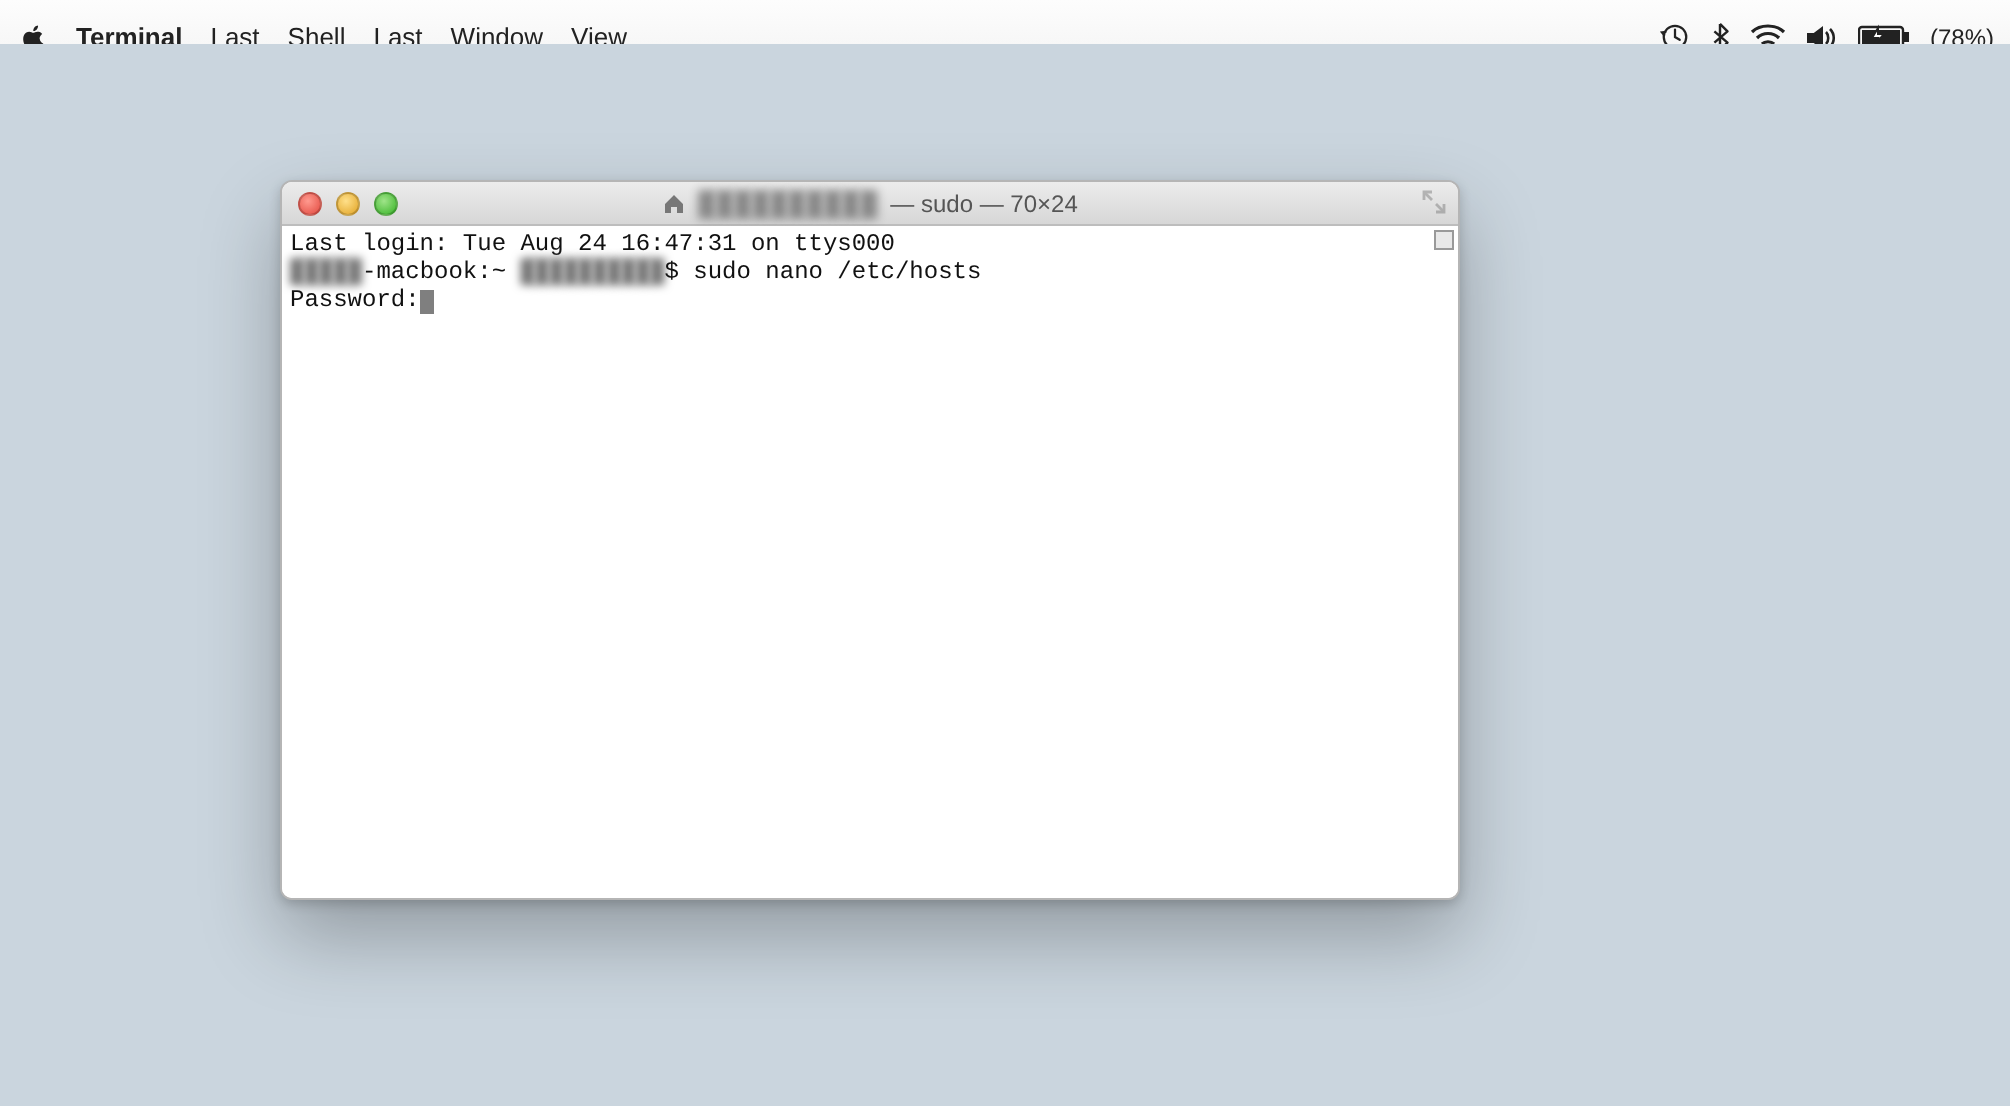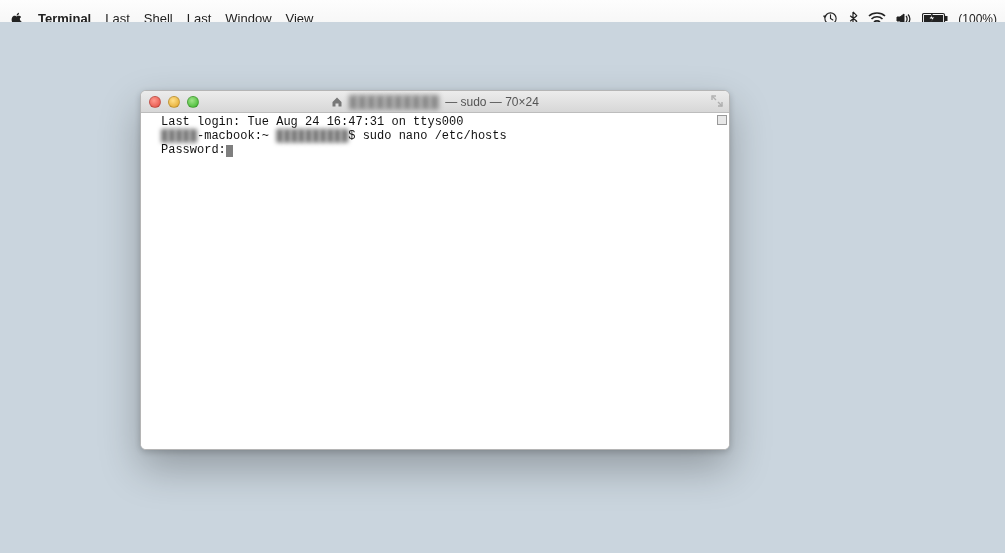--- a/index.html
+++ b/index.html
@@ -88,21 +88,21 @@
   .title-corner svg { width: 12px; height: 12px; fill: #666; }
 
   .term-body {
     flex: 1;
     position: relative;
     background: #fff;
     font-family: "Menlo", "Monaco", "Courier New", monospace;
     font-size: 12px;
     line-height: 14px;
     color: #111;
-    padding: 2px 14px 2px 20px;
+    padding: 2px 14px 2px 4px;
     white-space: pre;
   }
   .term-body .blurred {
     color: transparent;
     text-shadow: 0 0 4px #777;
   }
   .cursor-block {
     display: inline-block;
     width: 7px; height: 12px;
     background: #7f7f7f;
@@ -162,21 +162,21 @@
         </svg>
     </span>
     <span class="status-icon">
       <svg width="26" height="13" viewBox="0 0 26 13">
           <rect x="0.5" y="1.5" width="22" height="10" rx="1.5" fill="none" stroke="#222" stroke-width="1.2"></rect>
           <rect x="23" y="4.5" width="2" height="4" fill="#222"></rect>
           <rect x="2.5" y="3.5" width="18" height="6" fill="#222"></rect>
           <path d="M10 2 L7 7 h3 l-2 4 l5 -6 h-3 z" fill="#fff"></path>
         </svg>
     </span>
-    <span class="batt-text">(100%)</span>
+    <span class="batt-text">(78%)</span>
   </div>
 </div>
 
 <div class="desktop"></div>
 
 <div class="window">
   <div class="titlebar">
     <div class="traffic">
       <div class="tl-btn tl-close"></div>
       <div class="tl-btn tl-min"></div>

